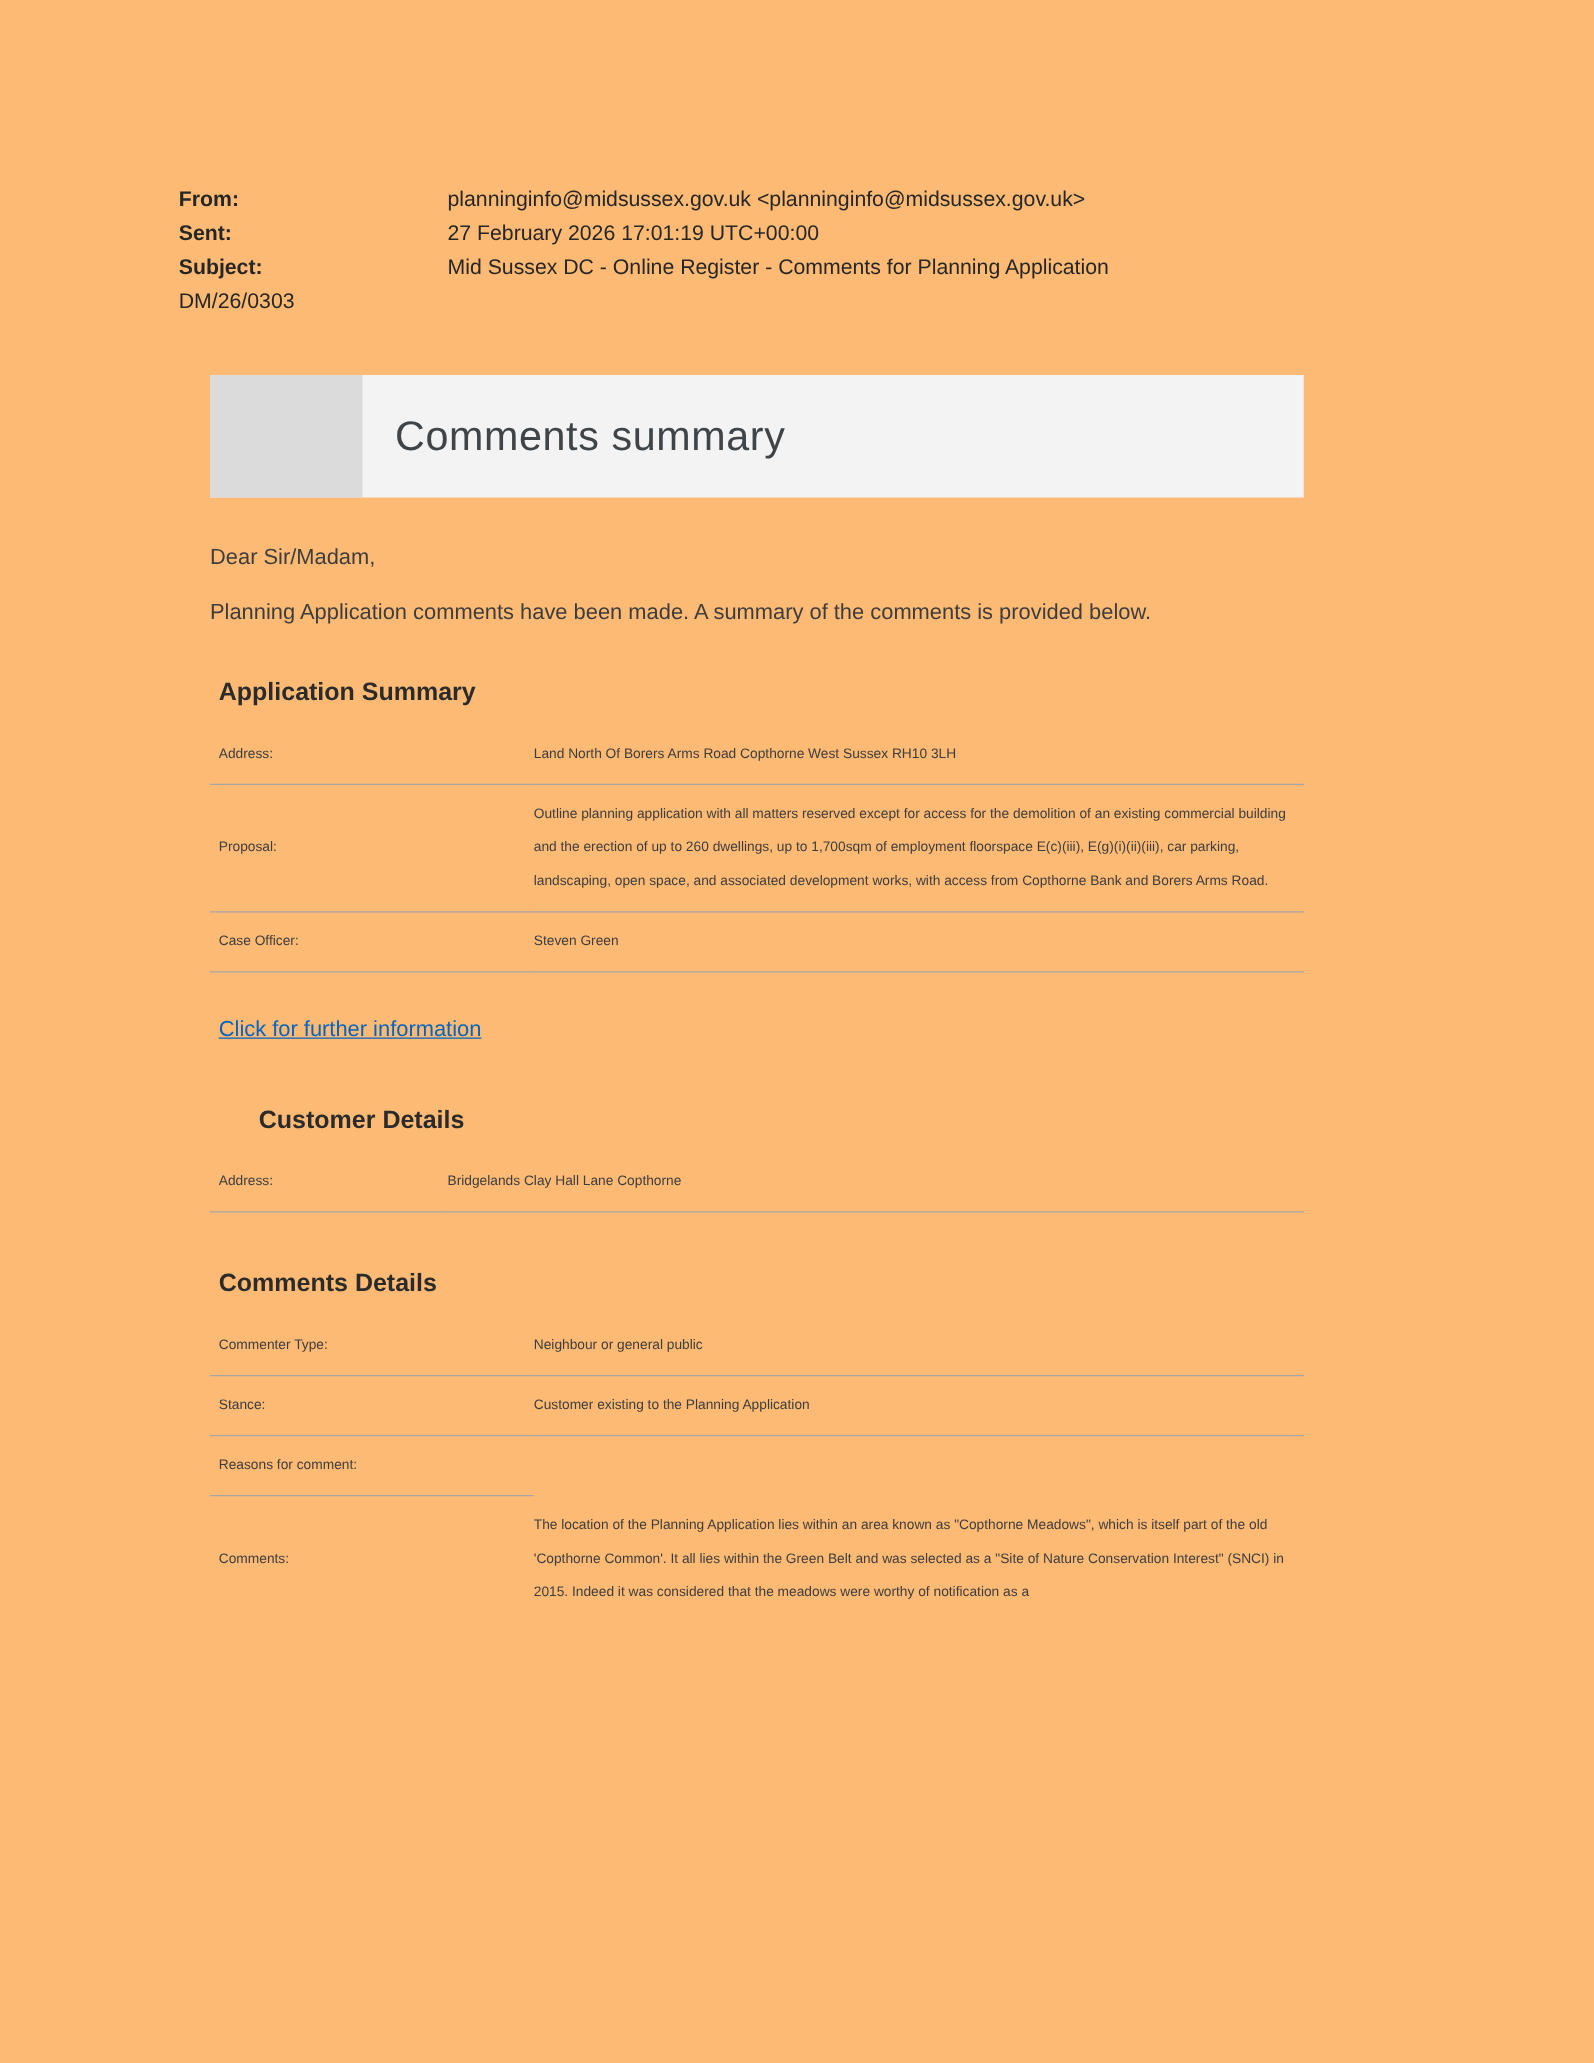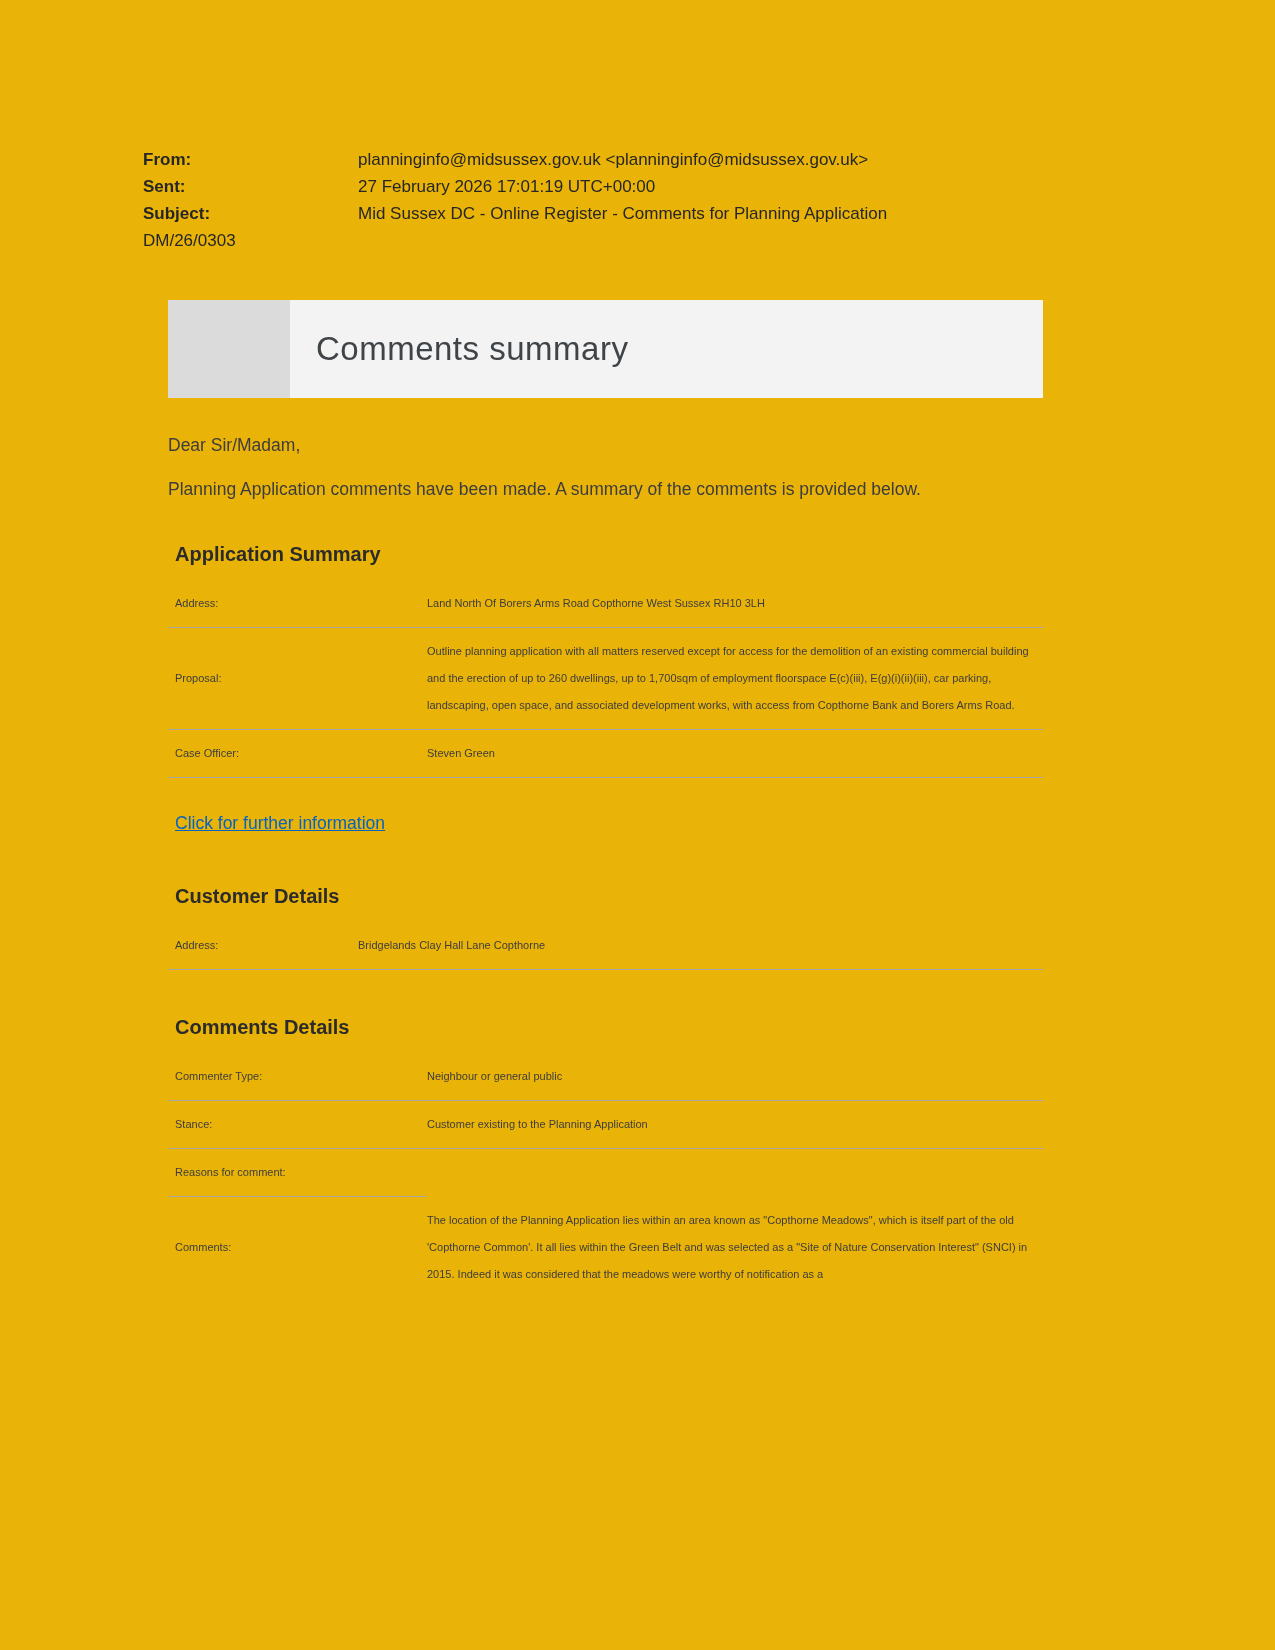--- a/index.html
+++ b/index.html
@@ -7,21 +7,21 @@
     width: 1275px;
     background: #ffffff;
     font-family: "Liberation Sans", "DejaVu Sans", sans-serif;
     color: #3d3d3d;
   }
   .page {
     position: relative;
     width: 1275px;
     height: 1650px;
     overflow: hidden;
-    background: #eab308;
+    background: #fdba74;
   }
 
   
   .header-block {
     margin: 146px 0 0 143px;
     font-size: 17px;
     line-height: 27px;
     color: #262626;
   }
   .hrow { display: flex; }
@@ -65,21 +65,21 @@
   }
   .content p.greeting { margin-top: 34px; }
   .content p.para { margin-top: 17px; }
   .content h2 {
     font-size: 20px;
     font-weight: bold;
     color: #2b2b2b;
     padding-left: 7px;
   }
   .h-app   { margin-top: 38px; }
-  .h-cust  { margin-top: 46px; }
+  .h-cust  { margin-top: 46px; margin-left: 32px; }
   .h-comm  { margin-top: 44px; }
 
   table.dtable {
     width: 875px;
     border-collapse: collapse;
     margin-top: 12px;
     font-size: 11px;
     line-height: 27px;
     color: #3d3d3d;
   }

